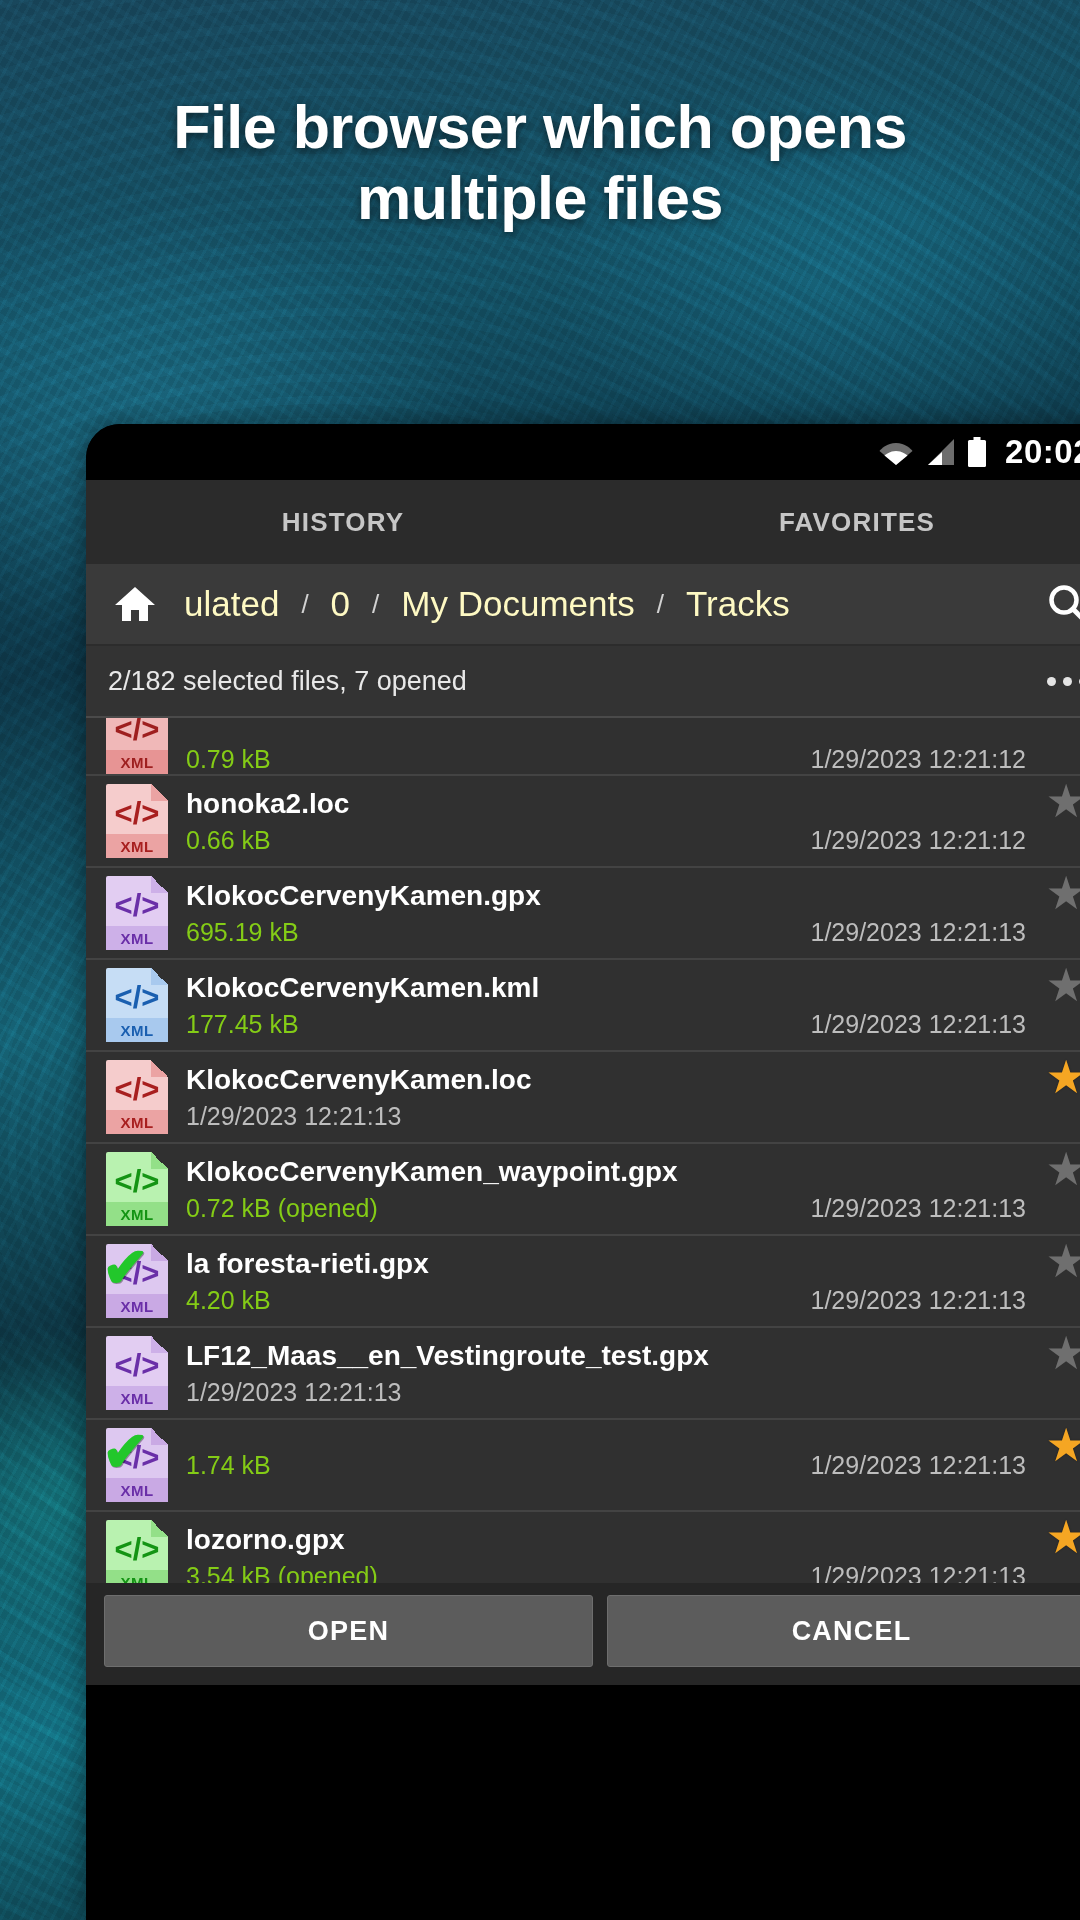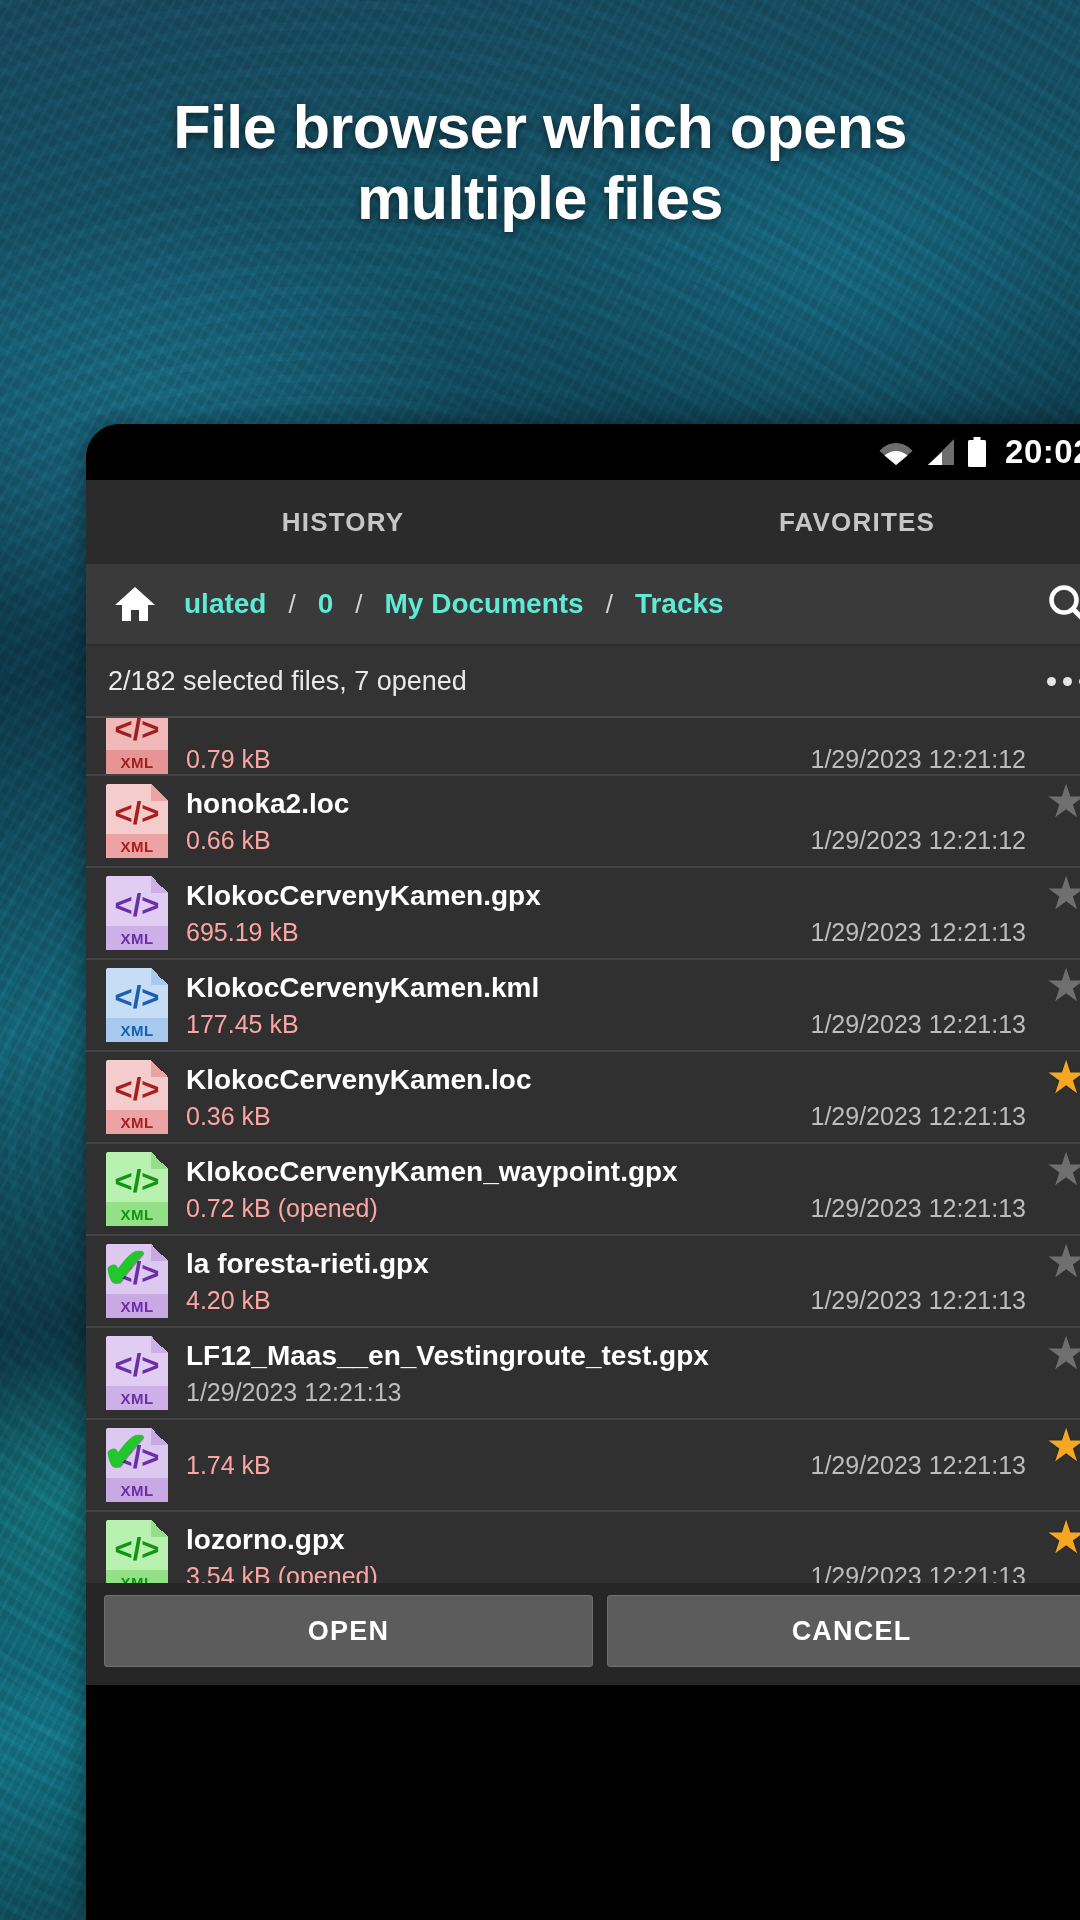--- a/index.html
+++ b/index.html
@@ -120,23 +120,23 @@
   #breadcrumb {
     display: flex;
     align-items: center;
     height: 82px;
     background: #3a3a3a;
     padding: 0 16px 0 18px;
     gap: 2px;
     border-bottom: 2px solid #2c2c2c;
   }
   #breadcrumb .crumb {
-    color: #5eead4;
-    font-size: 28px;
-    font-weight: bold;
+    color: #fef9c3;
+    font-size: 35px;
+    font-weight: normal;
     padding: 0 16px;
     white-space: nowrap;
   }
   #breadcrumb .sep {
     color: #d2d2d2;
     font-size: 26px;
     padding: 0 4px;
   }
   #breadcrumb .spacer { flex: 1; }
 
@@ -223,21 +223,21 @@
   .fname {
     color: #ffffff;
     font-size: 28px;
     font-weight: bold;
     white-space: nowrap;
     overflow: hidden;
     margin-bottom: 6px;
   }
   .subrow { display: flex; align-items: baseline; }
   .fsize {
-    color: #fca5a5;
+    color: #84cc16;
     font-size: 25px;
     flex: 1;
   }
   .fdate {
     color: #bdbdbd;
     font-size: 25px;
     white-space: nowrap;
     padding-right: 4px;
   }
   .star {
@@ -409,21 +409,20 @@
       <div class="row">
         <div class="ficon">
           <div class="page" style="background:#f5cccc"></div>
           <div class="fold" style="background:linear-gradient(225deg,#303030 50%,#eba3a3 50%)"></div>
           <div class="code" style="color:#a81f1f">&lt;/&gt;</div>
           <div class="band" style="background:#eba3a3;color:#a81f1f">XML</div>
         </div>
         <div class="meta">
           <div class="fname">KlokocCervenyKamen.loc</div>
           <div class="subrow">
-            <span class="fsize">0.36 kB</span>
             <span class="fdate">1/29/2023 12:21:13</span>
           </div>
         </div>
         <div class="star on">★</div>
       </div>
       <div class="row">
         <div class="ficon">
           <div class="page" style="background:#b9f2b0"></div>
           <div class="fold" style="background:linear-gradient(225deg,#303030 50%,#93e088 50%)"></div>
           <div class="code" style="color:#149414">&lt;/&gt;</div>

